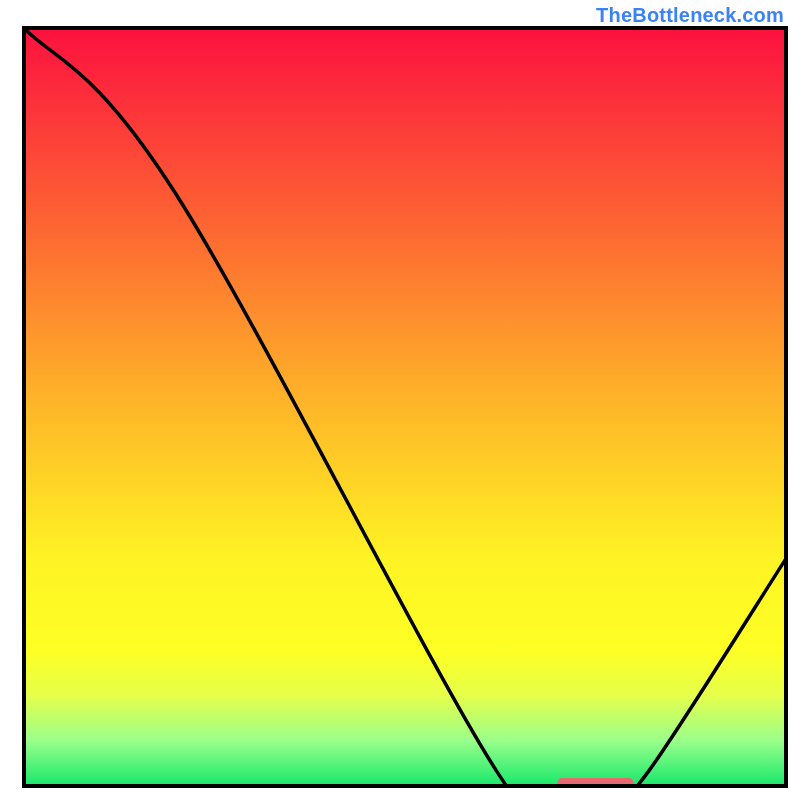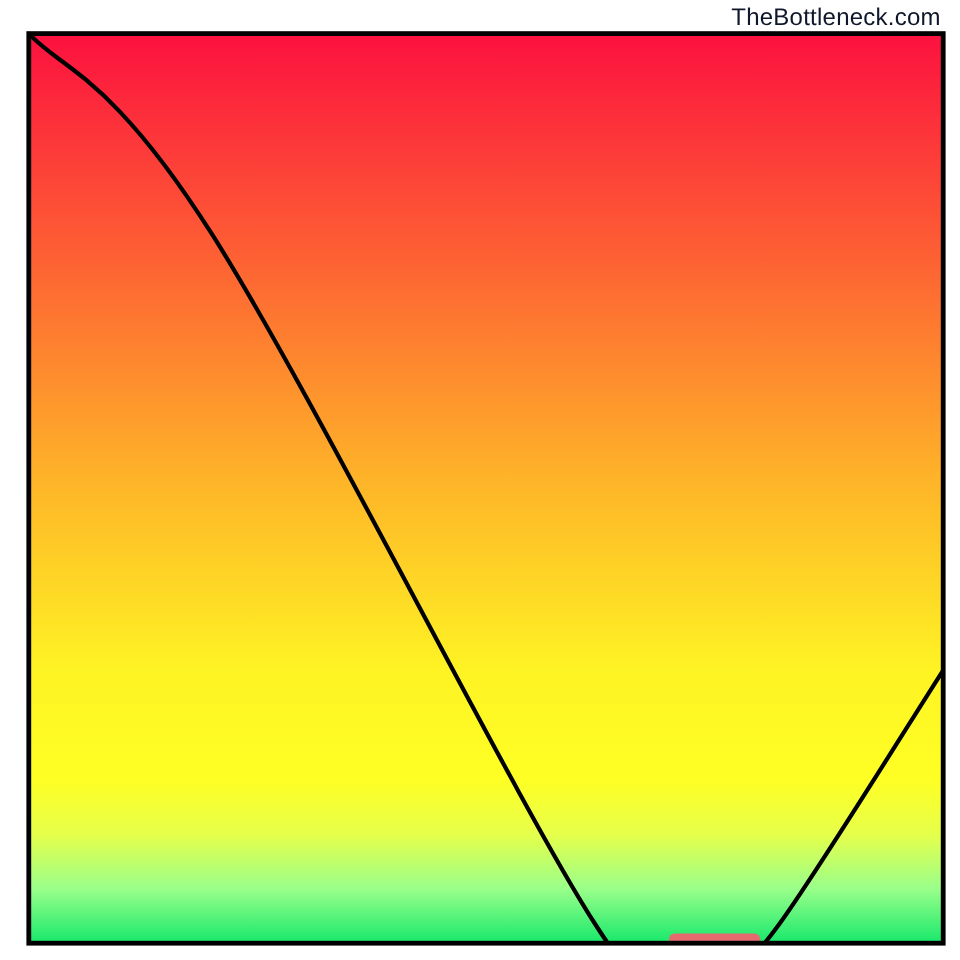--- a/index.html
+++ b/index.html
@@ -13,22 +13,22 @@
   .container {
     position: relative;
     width: 800px;
     height: 800px;
   }
   .watermark {
     position: absolute;
     top: 4px;
     right: 16px;
     font-size: 20px;
-    font-weight: 400;
-    color: #0f172a;
+    font-weight: 700;
+    color: #3b82f6;
     letter-spacing: 0.2px;
   }
   svg {
     display: block;
   }
 </style>
 </head>
 <body>
 
 <div class="container">

